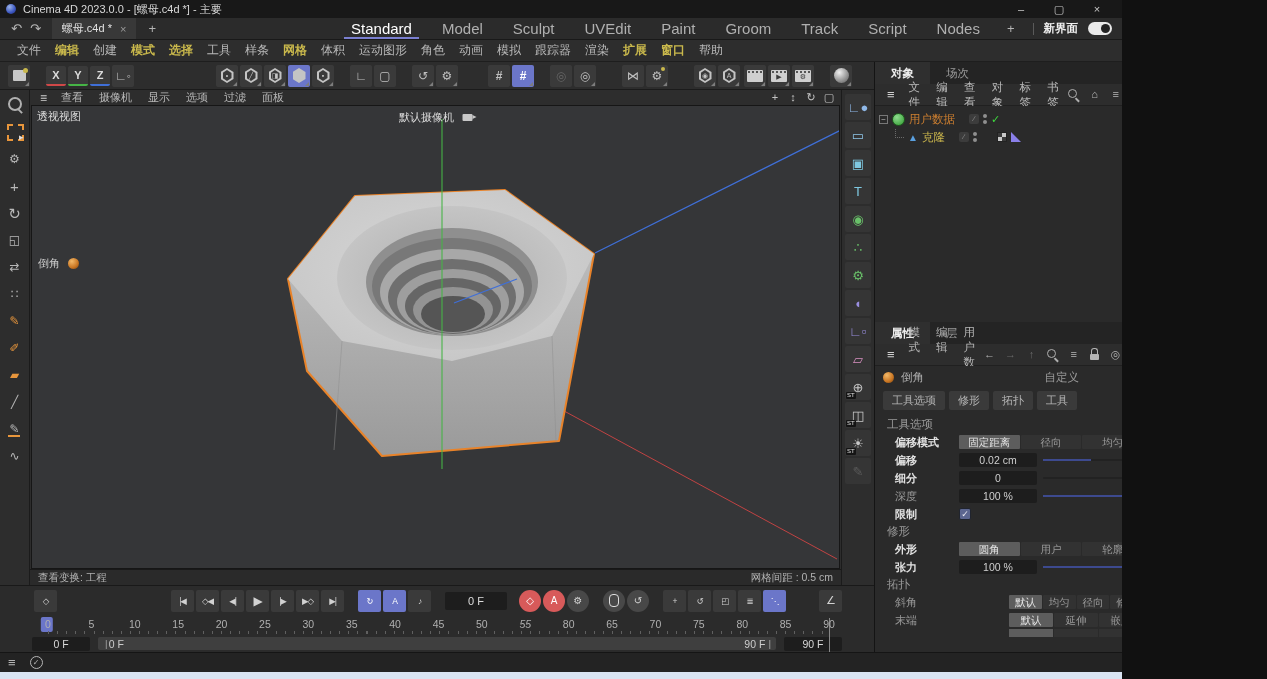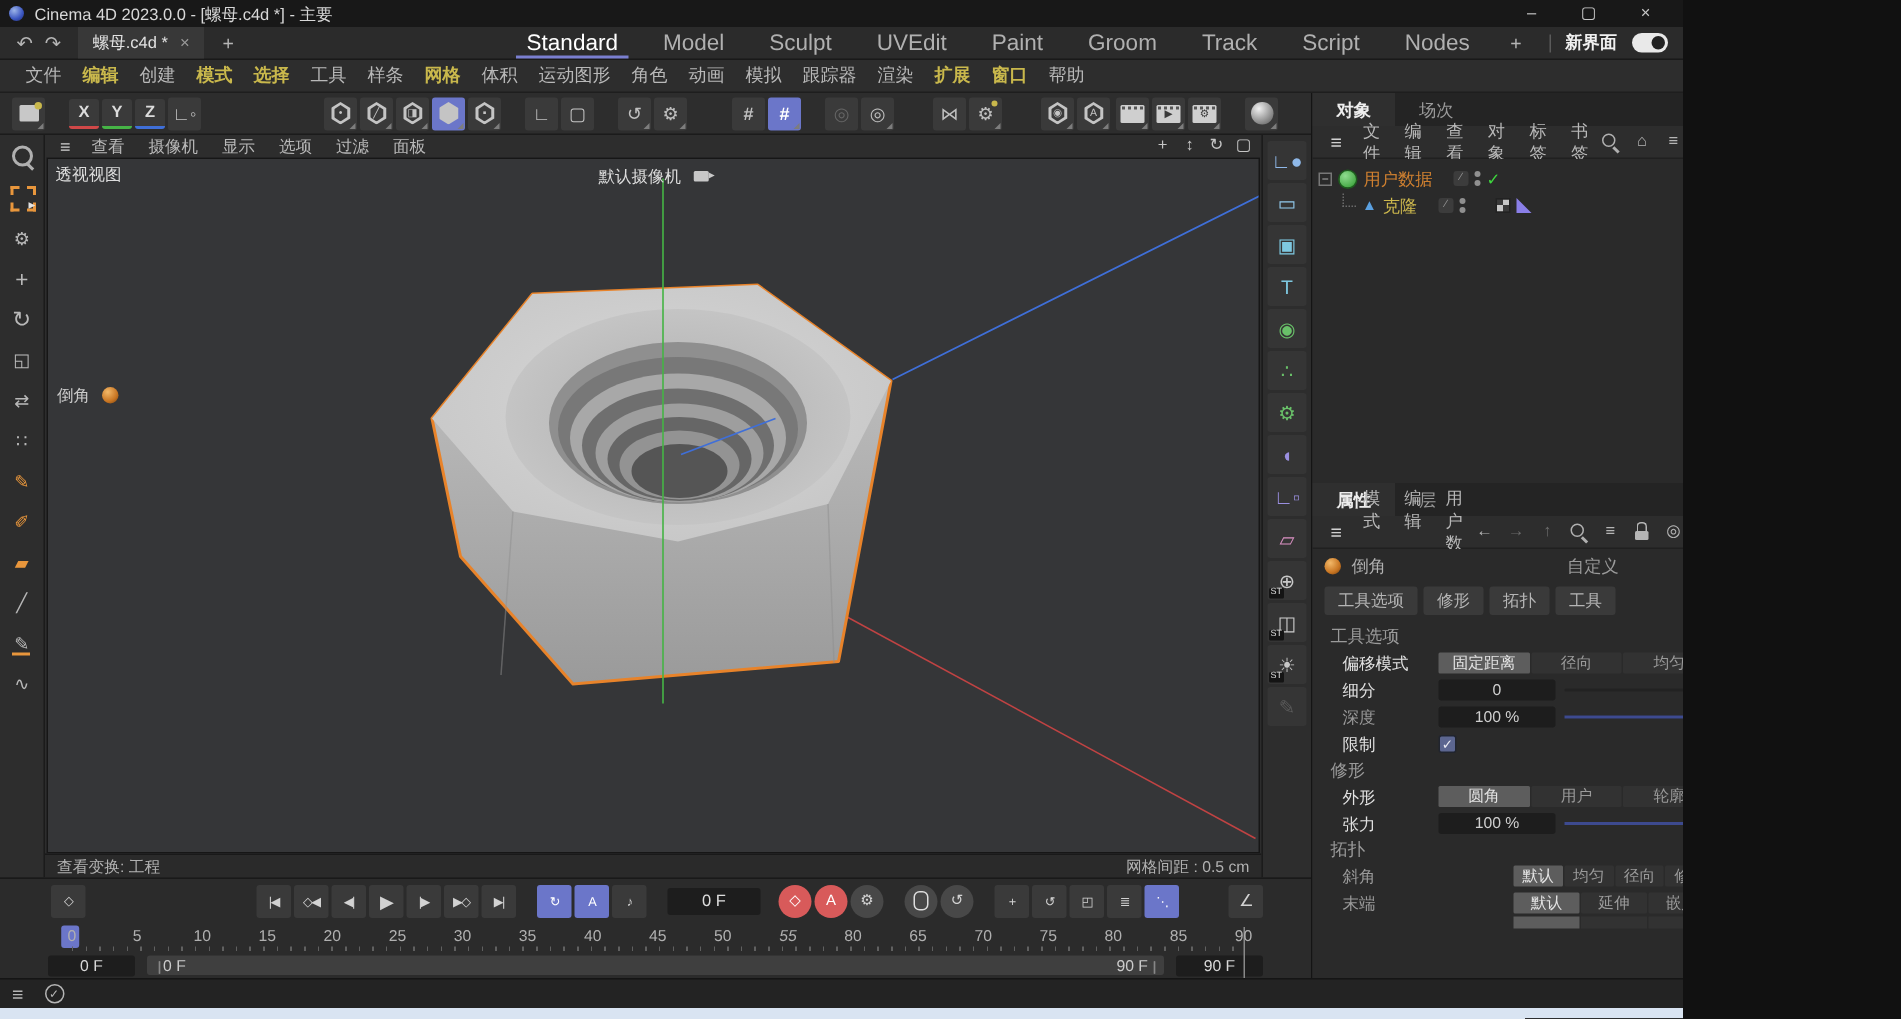--- a/index.html
+++ b/index.html
@@ -117,21 +117,21 @@
   .conn{width:9px;height:9px;border-left:1px dotted #6a6a6a;border-bottom:1px dotted #6a6a6a;margin:-8px 0 0 8px;flex-shrink:0;}
   
   .am-head{height:22px;display:flex;align-items:center;padding:0 8px;gap:7px;background:#2a2a2a;font-size:11.5px;color:#b0b0b0;}
   .am-head .preset{margin-left:auto;color:#9a9a9a;margin-right:66px;}
   .am-tabbtns{display:flex;gap:4px;padding:3px 8px 4px 8px;background:#2a2a2a;}
   .am-tabbtns .item{background:#3a3a3a;border-radius:2px;padding:2px 9px;font-size:11px;color:#b5b5b5;}
   .am-body{flex:1;background:#2a2a2a;padding-top:2px;overflow:hidden;font-size:11.5px;}
   .asec{height:17px;display:flex;align-items:center;padding-left:12px;color:#9a9a9a;}
   .arow{height:18px;display:flex;align-items:center;padding-left:20px;padding-right:10px;}
   .albl{width:64px;color:#9a9a9a;flex-shrink:0;font-size:11px;}
-  .albl.strong{color:#e2e2e2;font-weight:normal;}
+  .albl.strong{color:#e2e2e2;font-weight:bold;}
   .actrl{flex:1;display:flex;align-items:center;gap:6px;min-width:0;}
   .seg{flex:1;display:flex;gap:1px;}
   .seg.indent{margin-left:50px;}
   .segbtn{flex:1;text-align:center;background:#323232;color:#9a9a9a;font-size:10.5px;height:14px;line-height:14px;border-radius:1px;overflow:hidden;white-space:nowrap;}
   .segbtn.sel{background:#5d5d5d;color:#e4e4e4;}
   .aval{width:78px;height:14px;background:#1d1d1d;border-radius:2px;text-align:center;font-size:10.5px;color:#cfcfcf;line-height:14px;flex-shrink:0;}
   .slider{flex:1;height:2px;background:#222;border-radius:1px;position:relative;}
   .slider>span{position:absolute;left:0;top:0;bottom:0;background:#3d4a8f;display:block;}
   .chk{width:12px;height:12px;background:#5c6690;border:1px solid #20242e;border-radius:2px;color:#eaeaf2;font-size:9px;line-height:11px;text-align:center;}
   .cutrow{height:8px;overflow:hidden;}
@@ -745,20 +745,29 @@
           <span class="albl strong">偏移模式</span>
           <div class="actrl">
               <div class="seg">
                 <span class="segbtn sel">固定距离</span>
                 <span class="segbtn">径向</span>
                 <span class="segbtn">均匀</span>
               </div>
             </div>
         </div>
         <div class="arow">
+          <span class="albl strong">偏移</span>
+          <div class="actrl">
+            <div class="aval">0.02 cm</div>
+            <div class="slider">
+                <span style="width: 48%;"></span>
+              </div>
+          </div>
+        </div>
+        <div class="arow">
           <span class="albl strong">细分</span>
           <div class="actrl">
             <div class="aval">0</div>
             <div class="slider">
                 <span style="width: 0%;"></span>
               </div>
           </div>
         </div>
         <div class="arow">
           <span class="albl">深度</span>

